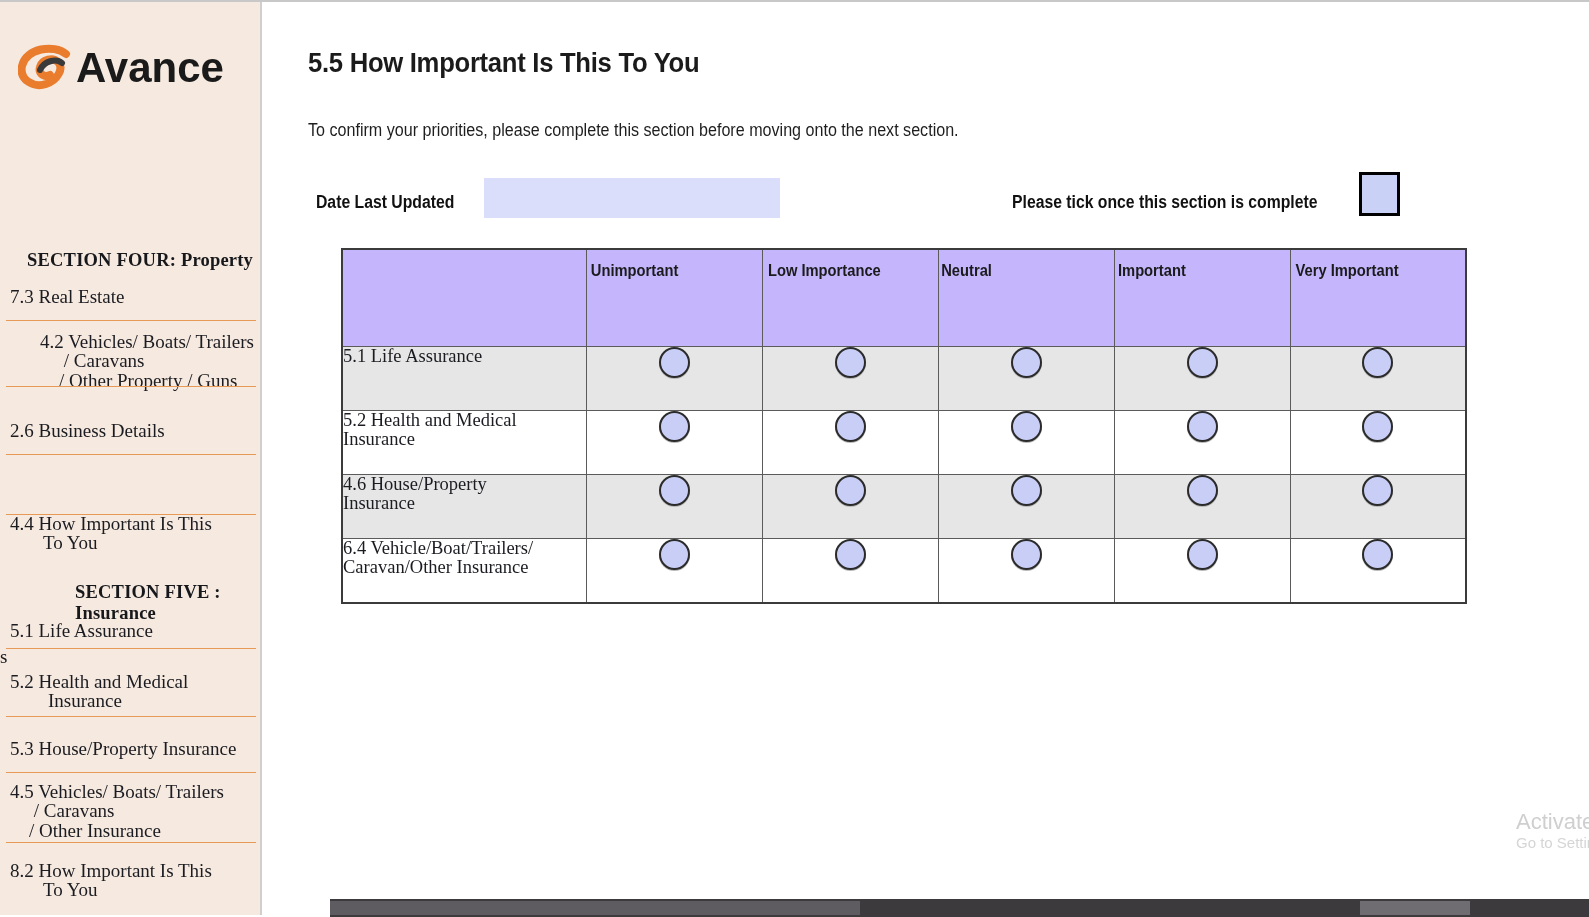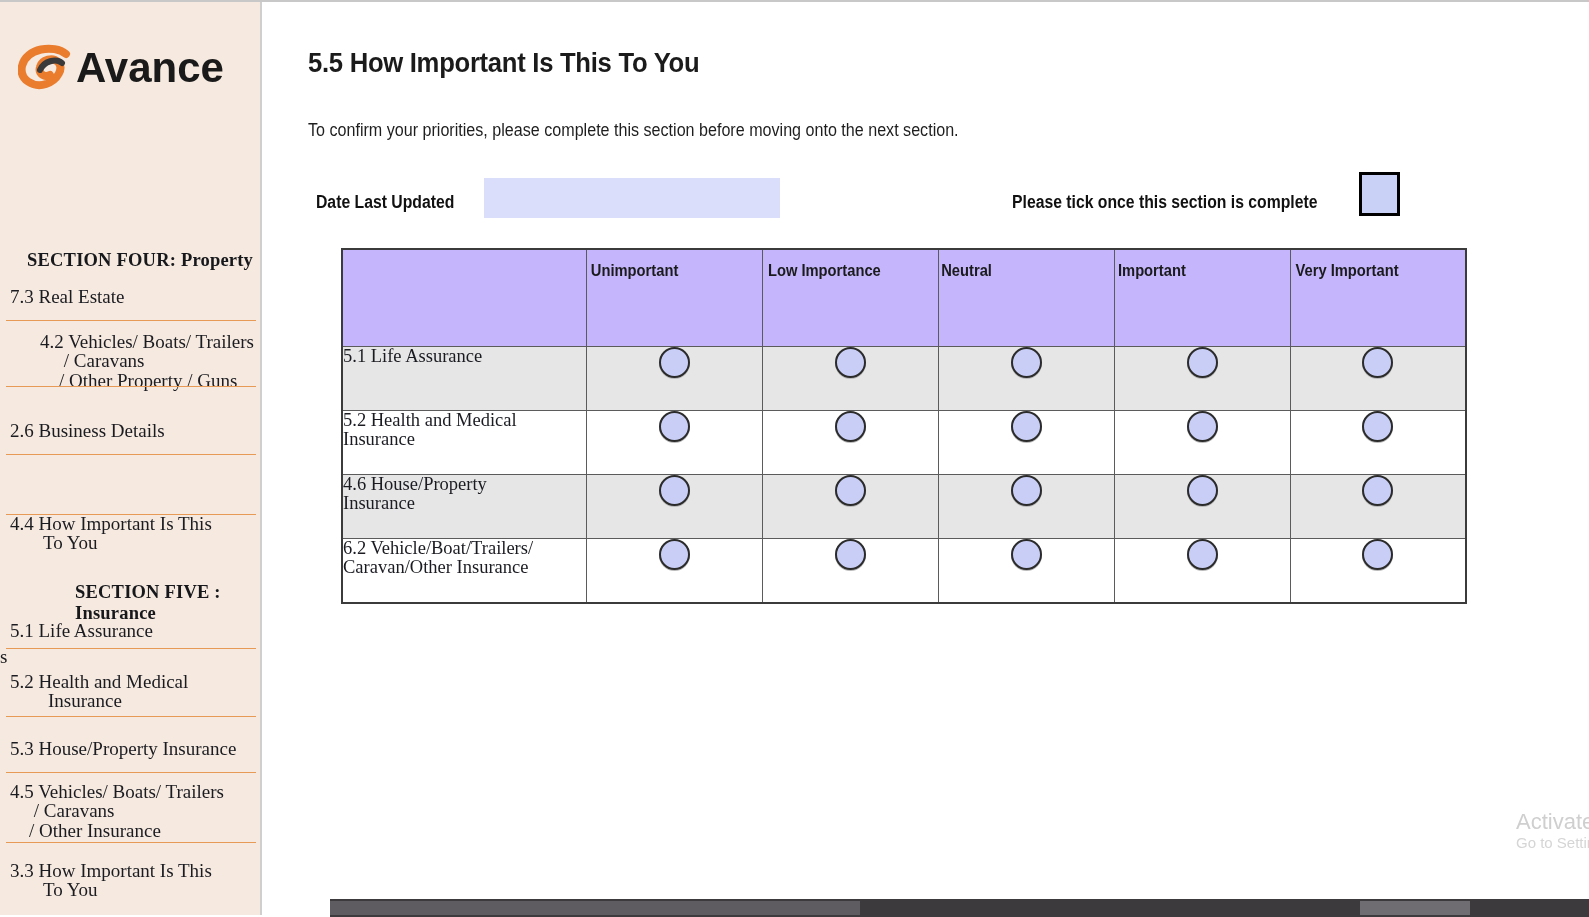--- a/index.html
+++ b/index.html
@@ -328,21 +328,21 @@
   <div class="side-rule" style="position:absolute; top:714px; left:0; width:250px;"></div>
 
   <div class="side-item" style="position:absolute; top:737px; left:0; width:262px;">5.3 House/Property Insurance</div>
   <div class="side-rule" style="position:absolute; top:770px; left:0; width:250px;"></div>
 
   <div class="side-item" style="position:absolute; top:780px; left:0; width:262px;">4.5 Vehicles/ Boats/ Trailers
      / Caravans
     / Other Insurance</div>
   <div class="side-rule" style="position:absolute; top:840px; left:0; width:250px;"></div>
 
-  <div class="side-item" style="position:absolute; top:859px; left:0; width:258px;">3.3 How Important Is This
+  <div class="side-item" style="position:absolute; top:859px; left:0; width:258px;">8.2 How Important Is This
        To You</div>
 </div>
 
 <div id="main">
 
   <div id="page-title">5.5 How Important Is This To You</div>
   <div id="intro-text">To confirm your priorities, please complete this section before moving onto the next section.</div>
 
   <div id="date-label">Date Last Updated</div>
   <input id="date-input" type="text" value="" style="">
@@ -403,21 +403,21 @@
         <tr class="shaded">
           <td class="row-label">4.6 House/Property
 Insurance</td>
           <td class="opt-cell"><span class="radio"></span></td>
           <td class="opt-cell"><span class="radio"></span></td>
           <td class="opt-cell"><span class="radio"></span></td>
           <td class="opt-cell"><span class="radio"></span></td>
           <td class="opt-cell"><span class="radio"></span></td>
         </tr>
         <tr class="plain">
-          <td class="row-label">6.2 Vehicle/Boat/Trailers/
+          <td class="row-label">6.4 Vehicle/Boat/Trailers/
 Caravan/Other Insurance</td>
           <td class="opt-cell"><span class="radio"></span></td>
           <td class="opt-cell"><span class="radio"></span></td>
           <td class="opt-cell"><span class="radio"></span></td>
           <td class="opt-cell"><span class="radio"></span></td>
           <td class="opt-cell"><span class="radio"></span></td>
         </tr>
       </tbody>
     </table>
   </div>

